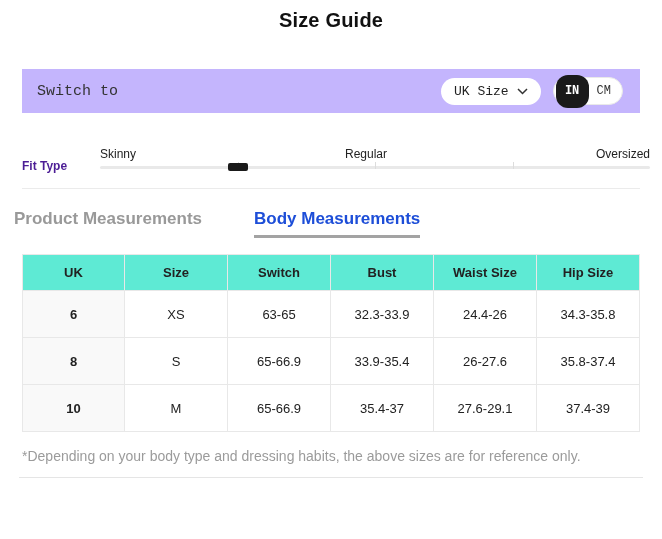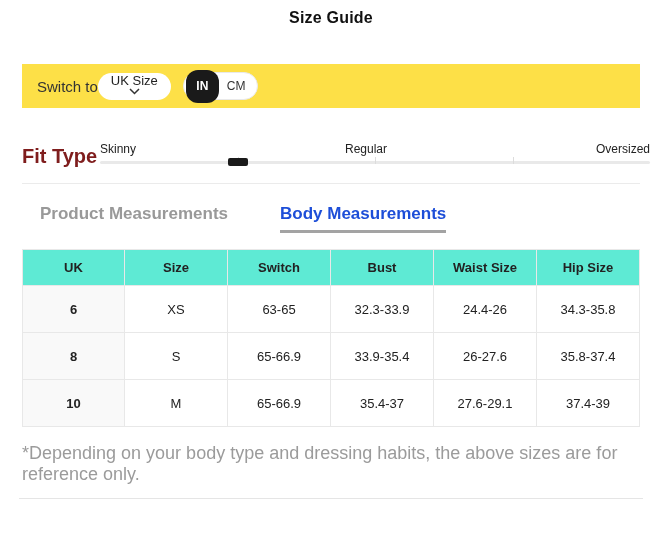--- a/index.html
+++ b/index.html
@@ -6,40 +6,41 @@
   body {
     width:662px; height:539px;
     background:#ffffff;
     font-family:"Liberation Sans","DejaVu Sans",sans-serif;
     color:#1a1a1a;
     overflow:hidden;
   }
   .page-title {
     margin:0; padding-top:9px;
     text-align:center;
-    font-size:16px; font-weight:bold;
+    font-size:20px; font-weight:bold;
     letter-spacing:0.2px;
     color:#111;
   }
   
   .switch-bar {
     margin:37px 22px 0;
-    background:#fde047;
+    background:#c4b5fd;
     height:44px;
-    display:flex; align-items:center; 
+    display:flex; align-items:center; justify-content:space-between;
     padding:0 17px 0 15px;
     box-sizing:border-box;
+    font-family:Liberation Mono, monospace;
   }
   .switch-label { font-size:15px; color:#333; }
   .switch-controls { display:flex; align-items:center; gap:12px; }
   .region-pill {
     background:#fff; border-radius:14px; height:27px;
     padding:0 13px;
-    display:flex; align-items:center; 
-    font-size:13px; color:#222; cursor:pointer;flex-direction:column;
+    display:flex; align-items:center; gap:8px;
+    font-size:13px; color:#222; cursor:pointer;
   }
   .chevron { display:flex; align-items:center; }
   .unit-toggle {
     background:#fff; border:1px solid #e9e9e9; border-radius:15px;
     height:28px; box-sizing:border-box;
     display:flex; align-items:center; padding:2px;
     cursor:pointer;
   }
   .unit-in {
     background:#1a1a1a; color:#fff;
@@ -47,21 +48,21 @@
     display:flex; align-items:center; justify-content:center;
     font-size:12px; font-weight:bold;
   }
   .unit-cm { color:#333; font-size:12px; padding:0 9px 0 8px; }
   
   .fit-section {
     display:flex; align-items:flex-end;
     margin:34px 12px 0 22px;
   }
   .fit-label {
-    font-size:20px; font-weight:bold; color:#7f1d1d;
+    font-size:12px; font-weight:bold; color:#4c1d95;
     width:78px; flex-shrink:0;
     margin-bottom:-4px;
   }
   .slider { flex:1; }
   .slider-labels {
     display:flex; justify-content:space-between;
     font-size:12px; color:#222;
     margin-bottom:0;
   }
   .slider-track-wrap { position:relative; height:8px; }
@@ -72,33 +73,33 @@
   .tick { position:absolute; bottom:0; width:1px; height:7px; background:#dcdcdc; }
   .tick-25 { left:25%; } .tick-50 { left:50%; } .tick-75 { left:75%; }
   .handle {
     position:absolute; bottom:-2px; left:calc(25% - 10px);
     width:20px; height:8px;
     background:#1a1a1a; border-radius:2px;
     z-index:2; cursor:pointer;
   }
   .divider { border:0; border-top:1px solid #ebebeb; margin:19px 22px 0; }
   
-  .tabs { display:flex; gap:52px; margin:20px 40px 0; align-items:flex-start; }
+  .tabs { display:flex; gap:52px; margin:20px 14px 0; align-items:flex-start; }
   .tab { font-size:17px; font-weight:bold; line-height:20px; padding-bottom:6px; cursor:pointer; }
   .tab.inactive { color:#999; }
   .tab.active { color:#1d4ed8; border-bottom:3px solid #a3a3a3; }
   
   .table-wrap { margin:16px 22px 0; }
   table { width:100%; border-collapse:collapse; table-layout:fixed; }
   th, td { border:1px solid #e8e8e8; text-align:center; font-size:13px; padding:0; }
   th { background:#5eead4; height:35px; font-weight:bold; color:#222; }
   td { height:46px; color:#222; background:#fff; }
   td.rowhead { background:#f9f9f9; font-weight:bold; }
   
-  .footnote { margin:16px 22px 0; font-size:18px; color:#9b9b9b; }
+  .footnote { margin:16px 22px 0; font-size:14px; color:#9b9b9b; }
   .bottom-divider { border:0; border-top:1px solid #e5e5e5; margin:13px 19px 0; }
 </style>
 </head>
 <body>
 
 <div class="page">
 
   <h1 class="page-title">Size Guide</h1>
 
   <div class="switch-bar">

